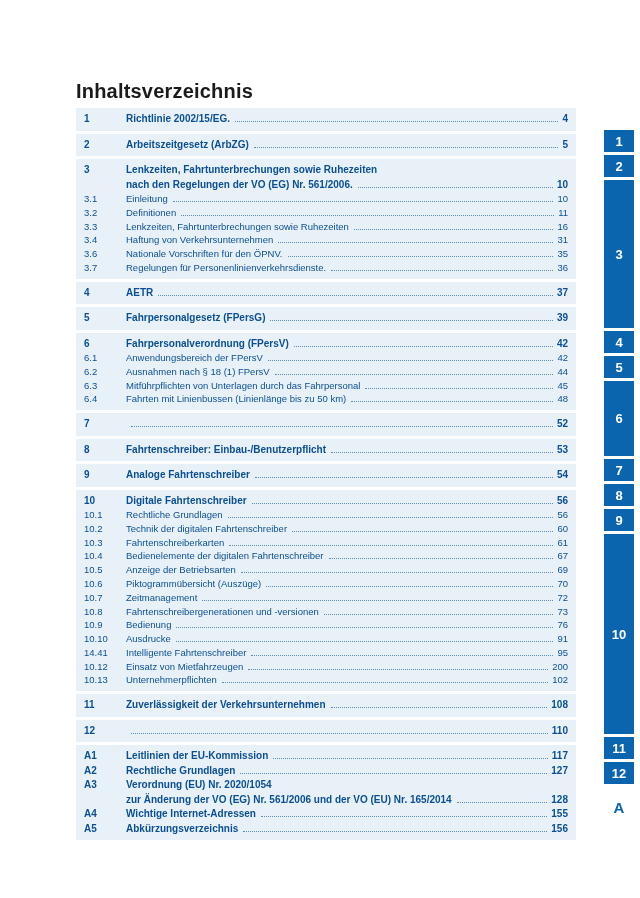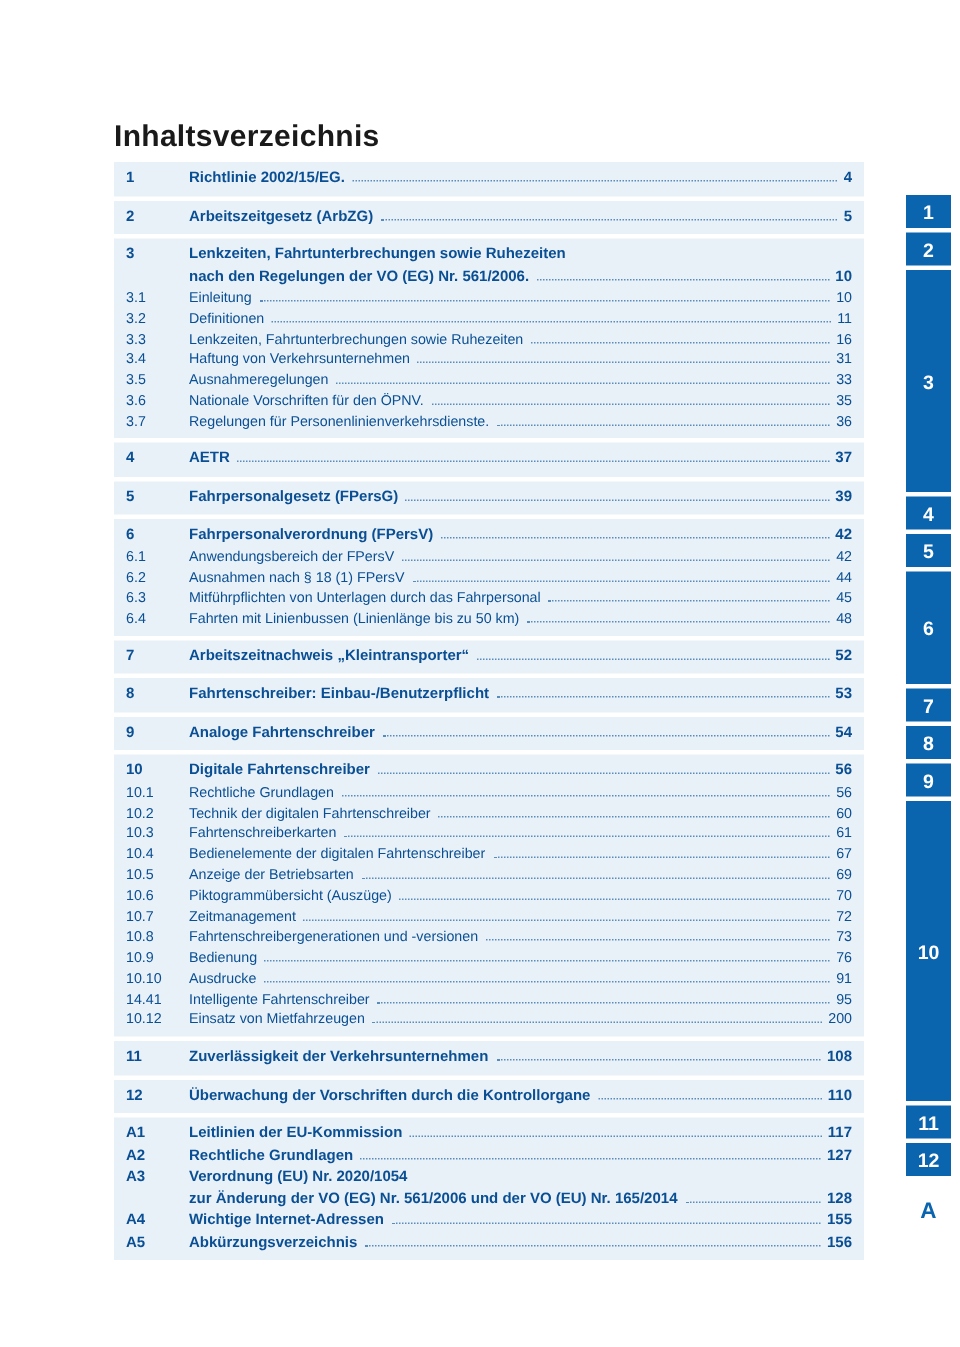--- a/index.html
+++ b/index.html
@@ -169,26 +169,20 @@
           <span class="dots"></span>
           <span class="pg">16</span>
         </div>
         <div class="row">
           <span class="num">3.4</span>
           <span class="lbl">Haftung von Verkehrsunternehmen</span>
           <span class="dots"></span>
           <span class="pg">31</span>
         </div>
         <div class="row">
-          <span class="num">3.5</span>
-          <span class="lbl">Ausnahmeregelungen</span>
-          <span class="dots"></span>
-          <span class="pg">33</span>
-        </div>
-        <div class="row">
           <span class="num">3.6</span>
           <span class="lbl">Nationale Vorschriften für den ÖPNV.</span>
           <span class="dots"></span>
           <span class="pg">35</span>
         </div>
         <div class="row">
           <span class="num">3.7</span>
           <span class="lbl">Regelungen für Personenlinienverkehrsdienste.</span>
           <span class="dots"></span>
           <span class="pg">36</span>
@@ -238,21 +232,20 @@
         <div class="row">
           <span class="num">6.4</span>
           <span class="lbl">Fahrten mit Linienbussen (Linienlänge bis zu 50 km)</span>
           <span class="dots"></span>
           <span class="pg">48</span>
         </div>
       </div>
       <div class="toc-block">
         <div class="row">
           <span class="num major">7</span>
-          <span class="lbl major">Arbeitszeitnachweis „Kleintransporter“</span>
           <span class="dots"></span>
           <span class="pg major">52</span>
         </div>
       </div>
       <div class="toc-block">
         <div class="row">
           <span class="num major">8</span>
           <span class="lbl major">Fahrtenschreiber: Einbau-/Benutzerpflicht</span>
           <span class="dots"></span>
           <span class="pg major">53</span>
@@ -338,33 +331,38 @@
           <span class="lbl">Intelligente Fahrtenschreiber</span>
           <span class="dots"></span>
           <span class="pg">95</span>
         </div>
         <div class="row">
           <span class="num">10.12</span>
           <span class="lbl">Einsatz von Mietfahrzeugen</span>
           <span class="dots"></span>
           <span class="pg">200</span>
         </div>
+        <div class="row">
+          <span class="num">10.13</span>
+          <span class="lbl">Unternehmerpflichten</span>
+          <span class="dots"></span>
+          <span class="pg">102</span>
+        </div>
       </div>
       <div class="toc-block">
         <div class="row">
           <span class="num major">11</span>
           <span class="lbl major">Zuverlässigkeit der Verkehrsunternehmen</span>
           <span class="dots"></span>
           <span class="pg major">108</span>
         </div>
       </div>
       <div class="toc-block">
         <div class="row">
           <span class="num major">12</span>
-          <span class="lbl major">Überwachung der Vorschriften durch die Kontrollorgane</span>
           <span class="dots"></span>
           <span class="pg major">110</span>
         </div>
       </div>
       <div class="toc-block">
         <div class="row">
           <span class="num major">A1</span>
           <span class="lbl major">Leitlinien der EU-Kommission</span>
           <span class="dots"></span>
           <span class="pg major">117</span>

